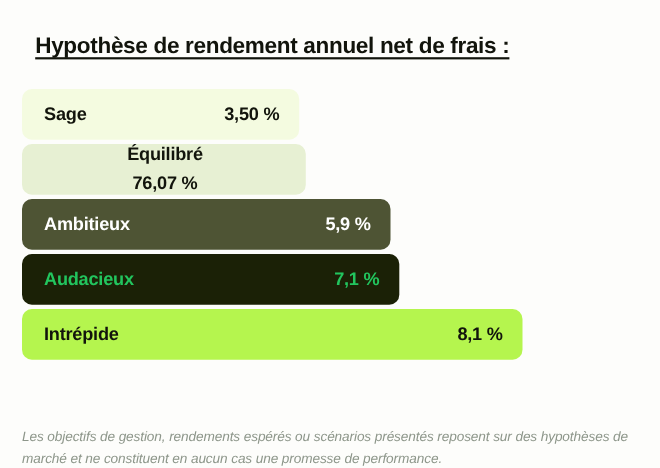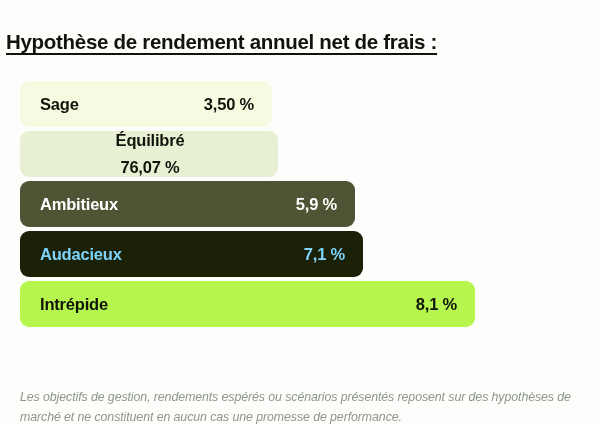--- a/index.html
+++ b/index.html
@@ -16,21 +16,21 @@
   }
   .page {
     position: relative;
     width: 600px;
     height: 425px;
     box-sizing: border-box;
     background: #fdfdfb;
   }
   .title {
     position: absolute;
-    left: 6px;
+    left: 32px;
     top: 30px;
     font-size: 20.5px;
     font-weight: bold;
     letter-spacing: -0.3px;
     color: #12140c;
     text-decoration: underline;
     text-underline-offset: 4px;
     text-decoration-thickness: 2px;
     white-space: nowrap;
   }
@@ -92,21 +92,21 @@
     <div class="bar" style="background: rgb(231, 240, 211); color: rgb(18, 20, 12); width: 258px; flex-direction: column;">
       <span class="bar-label">Équilibré</span>
       <span class="bar-value">76,07 %</span>
     </div>
 
     <div class="bar" style="background: rgb(78, 84, 52); color: rgb(255, 255, 255); width: 335px;">
       <span class="bar-label">Ambitieux</span>
       <span class="bar-value">5,9 %</span>
     </div>
 
-    <div class="bar" style="background: rgb(27, 33, 6); color: #7dd3fc; width: 343px;">
+    <div class="bar" style="background: rgb(27, 33, 6); color: #22c55e; width: 343px;">
       <span class="bar-label">Audacieux</span>
       <span class="bar-value">7,1 %</span>
     </div>
 
     <div class="bar" style="background: rgb(181, 245, 78); color: rgb(18, 20, 12); width: 455px;">
       <span class="bar-label">Intrépide</span>
       <span class="bar-value">8,1 %</span>
     </div>
 
   </div>

